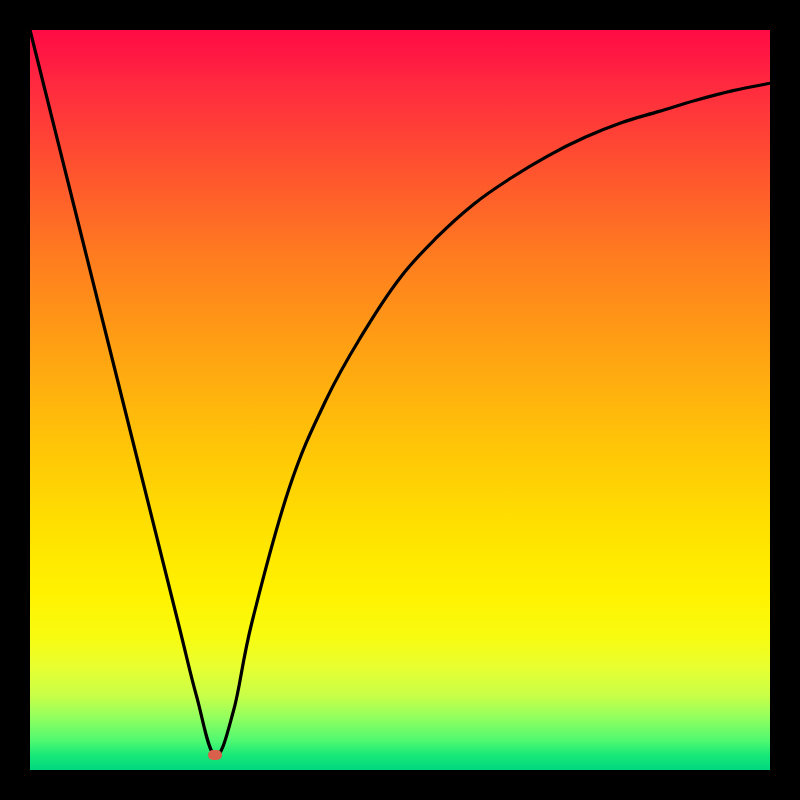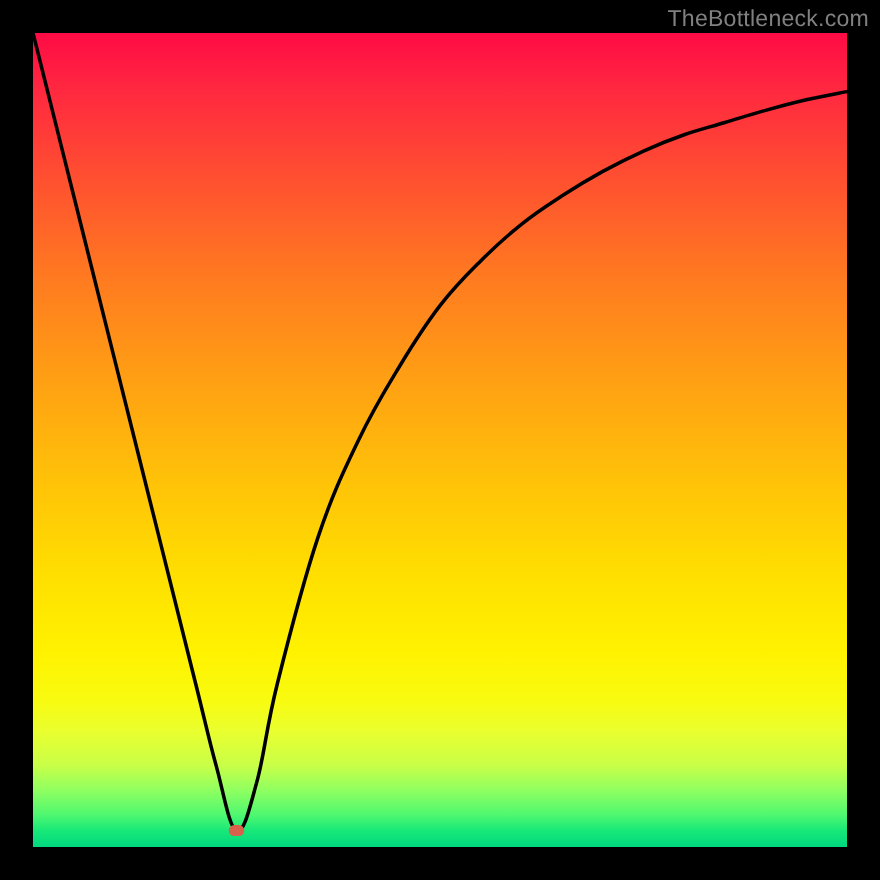--- a/index.html
+++ b/index.html
@@ -78,15 +78,14 @@
   <div class="plot-area">
 
     <svg class="curve" viewBox="0 0 740 740">
       <path id="curve-path" fill="none" stroke="#000" stroke-width="3.2" stroke-linecap="round" stroke-linejoin="round" d="M 0.00 0.00 C 6.78 27.13, 23.43 93.73, 37.00 148.00 C 50.57 202.27, 60.43 241.73, 74.00 296.00 C 87.57 350.27, 97.43 389.73, 111.00 444.00 C 124.57 498.27, 137.82 551.30, 148.00 592.00 C 158.18 632.70, 159.72 641.58, 166.50 666.00 C 173.28 690.42, 178.22 722.49, 185.00 725.20 C 191.78 727.91, 196.72 705.22, 203.50 680.80 C 210.28 656.38, 211.83 632.70, 222.00 592.00 C 232.17 551.30, 245.43 499.50, 259.00 458.80 C 272.57 418.10, 282.43 398.49, 296.00 370.00 C 309.57 341.51, 319.43 325.79, 333.00 303.40 C 346.57 281.02, 356.43 265.54, 370.00 247.90 C 383.57 230.26, 393.43 220.77, 407.00 207.20 C 420.57 193.63, 430.43 184.75, 444.00 173.90 C 457.57 163.05, 467.43 156.82, 481.00 148.00 C 494.57 139.18, 504.43 133.26, 518.00 125.80 C 531.57 118.34, 541.43 113.41, 555.00 107.30 C 568.57 101.20, 578.43 97.25, 592.00 92.50 C 605.57 87.75, 615.43 85.47, 629.00 81.40 C 642.57 77.33, 652.43 74.10, 666.00 70.30 C 679.57 66.50, 689.43 63.80, 703.00 60.68 C 716.57 57.56, 733.22 54.64, 740.00 53.28"></path>
     </svg>
 
     <div id="marker" class="marker" style="left: 185px; top: 725.2px; background: rgb(217, 97, 75);"></div>
 
   </div>
 
-  <div class="watermark">TheBottleneck.com</div>
 
 </div>
 
 </body></html>

